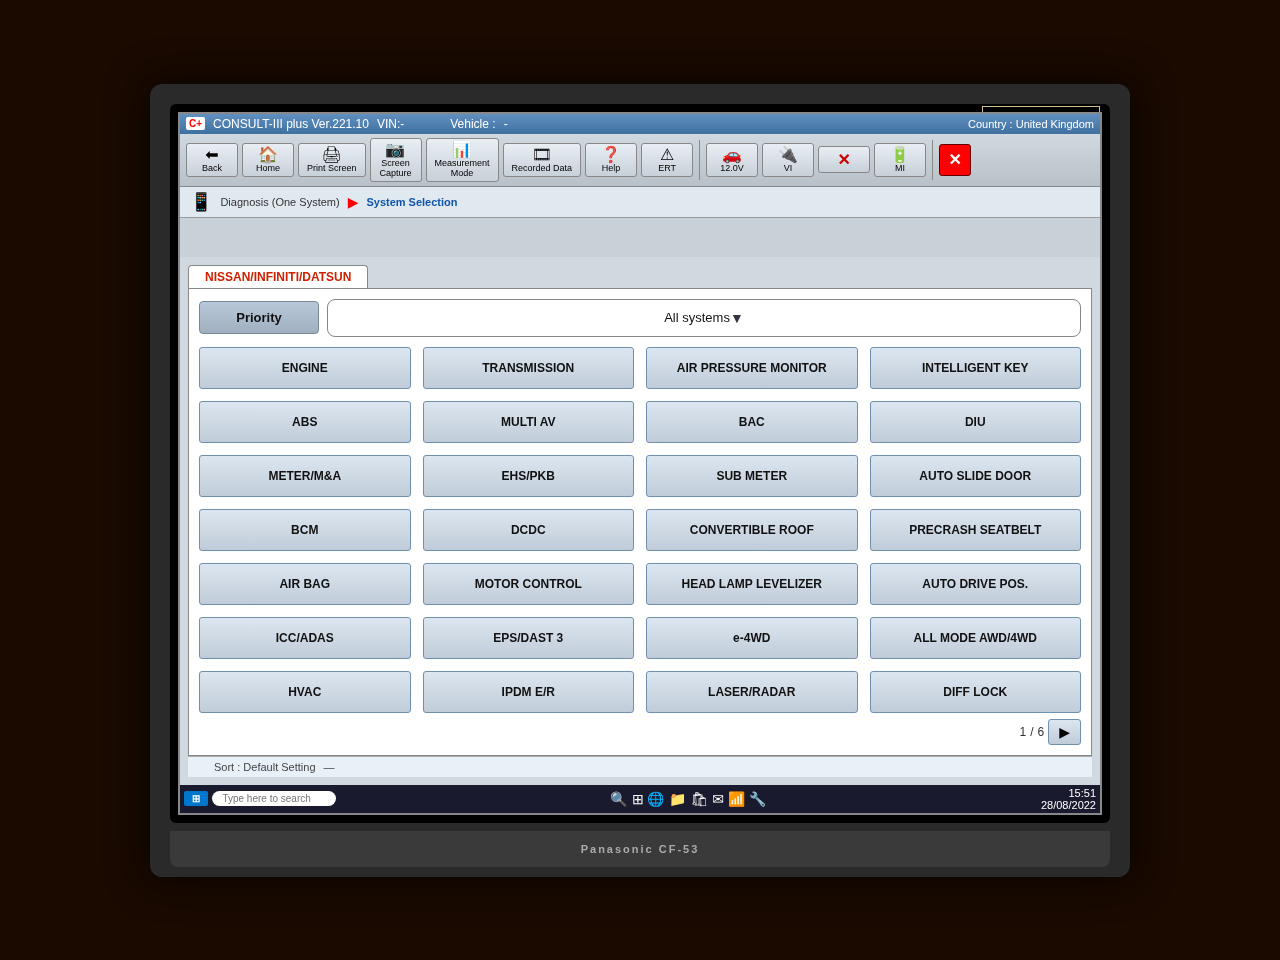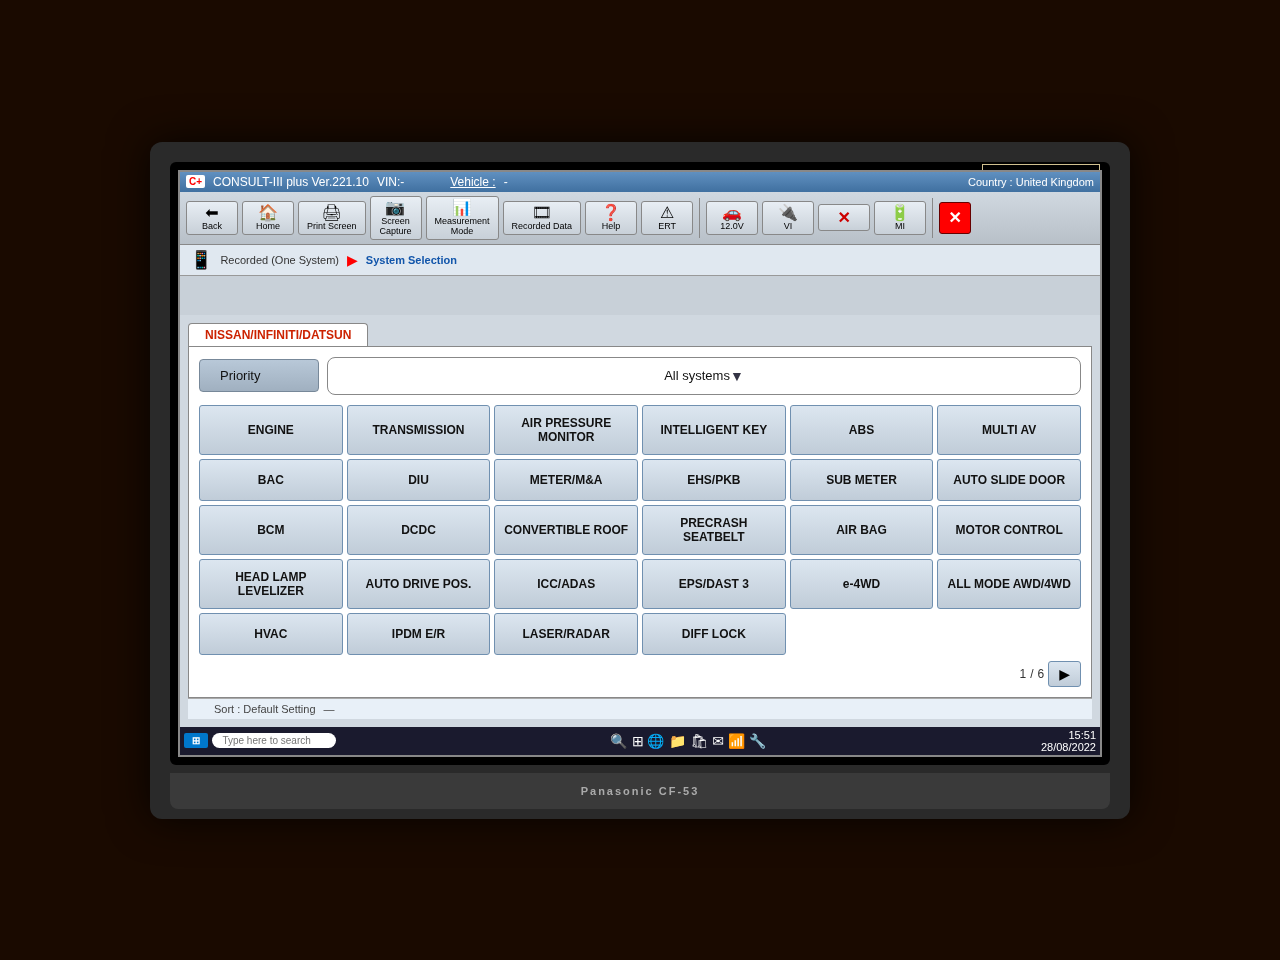--- a/index.html
+++ b/index.html
@@ -181,24 +181,25 @@
       align-items: center;
       margin-bottom: 10px;
       gap: 8px;
     }
     .priority-btn {
       background: linear-gradient(to bottom, #b8c8d8, #a0b0c0);
       border: 1px solid #778899;
       border-radius: 4px;
       padding: 8px 20px;
       font-size: 13px;
-      font-weight: normal;
+      font-weight: bold;
       color: #111;
       cursor: pointer;
       min-width: 120px;
+      text-align: center;
     }
     .all-systems-select {
       background: white;
       border: 1px solid #888;
       border-radius: 8px;
       padding: 10px 16px;
       font-size: 13px;
       color: #111;
       flex: 1;
       display: flex;
@@ -206,22 +207,22 @@
       justify-content: center;
       cursor: pointer;
     }
     .dropdown-arrow {
       font-size: 14px;
       color: #334;
     }
     
     .systems-grid {
       display: grid;
-      grid-template-columns: repeat(6, 1fr);
-      gap: 4px;
+      grid-template-columns: repeat(4, 1fr);
+      gap: 12px;
     }
     .sys-btn {
       background: linear-gradient(to bottom, #dce6f0, #c0ccd8);
       border: 1px solid #7090b0;
       border-radius: 3px;
       padding: 10px 6px;
       font-size: 12px;
       font-weight: bold;
       text-align: center;
       color: #111;
@@ -329,21 +330,21 @@
   <div class="screen-bezel">
     <div class="screen">
       <div class="app-window">
 
         <div class="title-bar">
           <div class="title-bar-left">
             <span class="title-logo">C+</span>
             <span>CONSULT-III plus  Ver.221.10</span>
             <span>VIN:-</span>
             <span></span>
-            <span style="margin-left:30px;text-decoration:underline;">Vehicle :</span>
+            <span style="margin-left:30px;">Vehicle :</span>
             <span>-</span>
           </div>
           <div class="title-bar-right">Country : United Kingdom</div>
         </div>
 
         <div class="toolbar">
           <div class="toolbar-btn">
             <span class="toolbar-icon">⬅</span>
             <span class="toolbar-label">Back</span>
           </div>
@@ -391,21 +392,21 @@
           <div class="toolbar-btn">
             <span class="toolbar-icon">🔋</span>
             <span class="toolbar-label">MI</span>
           </div>
           <div class="toolbar-separator"></div>
           <div class="close-btn">✕</div>
         </div>
 
         <div class="breadcrumb-bar">
           <span class="breadcrumb-phone">📱</span>
-          <span>Recorded (One System)</span>
+          <span>Diagnosis (One System)</span>
           <span class="breadcrumb-arrow">▶</span>
           <span class="breadcrumb-step">System Selection</span>
         </div>
 
         <div class="main-content">
 
           <div class="tab-bar">
             <div class="tab-active">NISSAN/INFINITI/DATSUN</div>
           </div>
 

